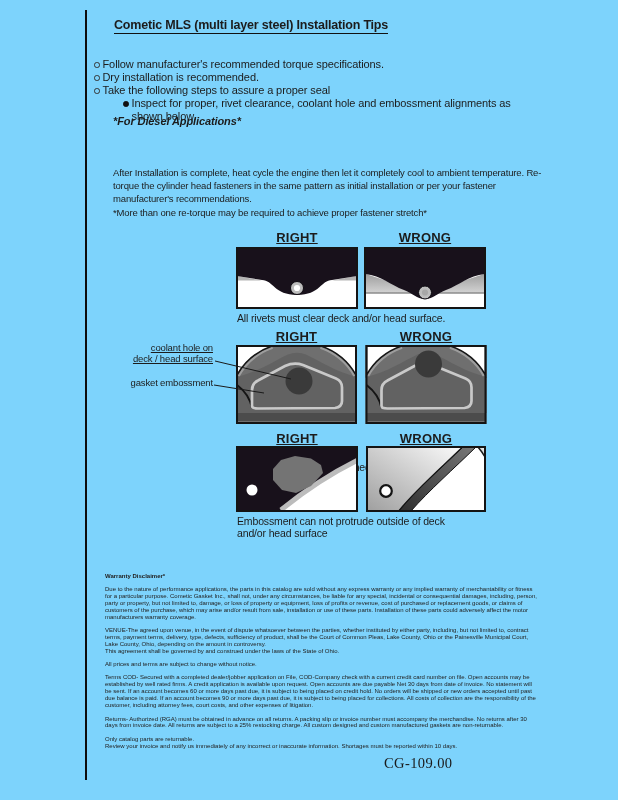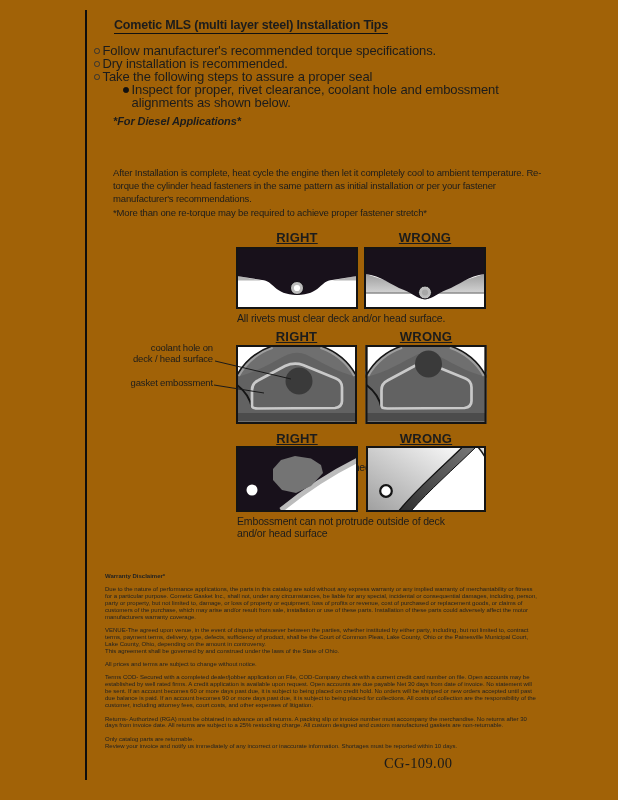--- a/index.html
+++ b/index.html
@@ -1,21 +1,21 @@
 <!DOCTYPE html>
 <html style="--gasket-dark: #18111b; --panel-gray: #6f6f6f; --hole-gray: #3a3a3a; --embossment-line: #c9c9c9; --metal-gray: #b5b5b5; --text: #1c1c1c;"><head>
 <meta charset="utf-8">
 <style>
   html,body{margin:0;padding:0;background:#fff;}
-  .page{position:relative;width:618px;height:800px;background:#a16207;
+  .page{position:relative;width:618px;height:800px;background:#7dd3fc;
         font-family:"Liberation Sans", sans-serif;color:#1c1c1c;overflow:hidden;}
   .left-rule{position:absolute;left:85px;top:10px;width:2px;height:770px;background:#0d0d0d;}
   .title{position:absolute;left:114px;top:18px;font-size:12.5px;font-weight:bold;
          letter-spacing:-0.2px;border-bottom:1.8px solid #111;padding-bottom:1px;display:inline-block;}
-  .bullets{position:absolute;left:94px;top:44px;width:450px;font-size:13px;letter-spacing:-0.1px;}
+  .bullets{position:absolute;left:94px;top:58px;width:450px;font-size:11px;letter-spacing:-0.1px;}
   .b-row{display:flex;align-items:flex-start;height:13px;line-height:13px;}
   .b-marker{width:3.5px;height:3.5px;border:1px solid #333;border-radius:50%;margin:4px 3px 0 0;flex:none;}
   .b-sub .b-marker{background:#111;border-color:#111;margin-left:29px;}
   .heading{position:absolute;left:113px;top:115px;font-size:11px;font-weight:bold;letter-spacing:-0.1px;font-style:italic;}
   .para{position:absolute;left:113px;width:430px;font-size:9.5px;line-height:13px;letter-spacing:-0.15px;}
   .p1{top:133px;} .p2{top:166px;} .note{top:206px;}
   .dlabel{position:absolute;font-size:13px;font-weight:bold;text-align:center;letter-spacing:0.2px;height:15px;line-height:15px;text-decoration:underline;}
   .panel{position:absolute;}
   .panel svg{display:block;width:100%;height:100%;}
   .caption{position:absolute;font-size:10.5px;line-height:11.5px;letter-spacing:-0.15px;}
@@ -119,21 +119,21 @@
       <path d="M1,1 H36 Q13,9 1,30 Z" fill="#ffffff" stroke="#161616" stroke-width="1.6"></path>
       <path d="M120,1 H85 Q108,9 120,30 Z" fill="#ffffff" stroke="#161616" stroke-width="1.6"></path>
       <rect x="1" y="68" width="119" height="8" fill="#4c4c4c"></rect>
       <path d="M1,40 C9,46 14,53 16,63" stroke="#151515" stroke-width="2" fill="none"></path>
       <path d="M16,61 V45 Q16,38.5 22,35.5 L49,21 Q58,17 67,20 L100,33.5 Q106,36 106,42.5 V56 Q106,62 99,63 L22,63.5 Q16,63.5 16,61 Z" fill="none" style="stroke:var(--embossment-line)" stroke-width="2.7"></path>
       <circle cx="63" cy="19" r="13.5" style="fill:var(--hole-gray)"></circle>
       <rect x="1" y="1" width="119" height="77" fill="none" stroke="#141414" stroke-width="2"></rect>
     </svg>
   </div>
 
-  <div class="annot" style="top:342px;">
+  <div class="annot" style="top:342px;text-decoration:underline;">
     <div>coolant hole on</div>
     <div>deck / head surface</div>
   </div>
   <div class="annot" style="top:377px;">
     <div>gasket embossment</div>
   </div>
   <svg class="leaders">
     <line x1="105" y1="21" x2="181" y2="39" stroke="#1a1a1a" stroke-width="1"></line>
     <line x1="104" y1="45" x2="154" y2="53" stroke="#1a1a1a" stroke-width="1"></line>
   </svg>

